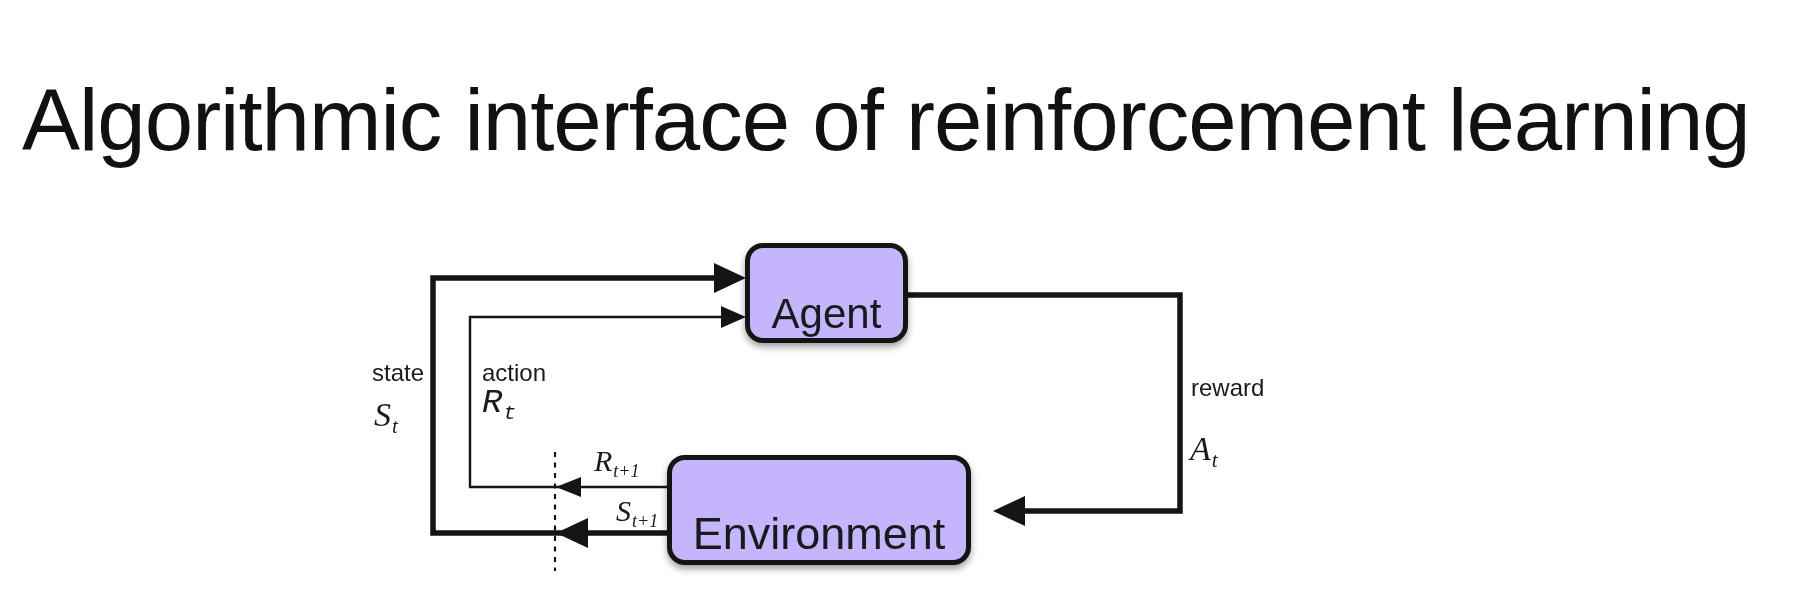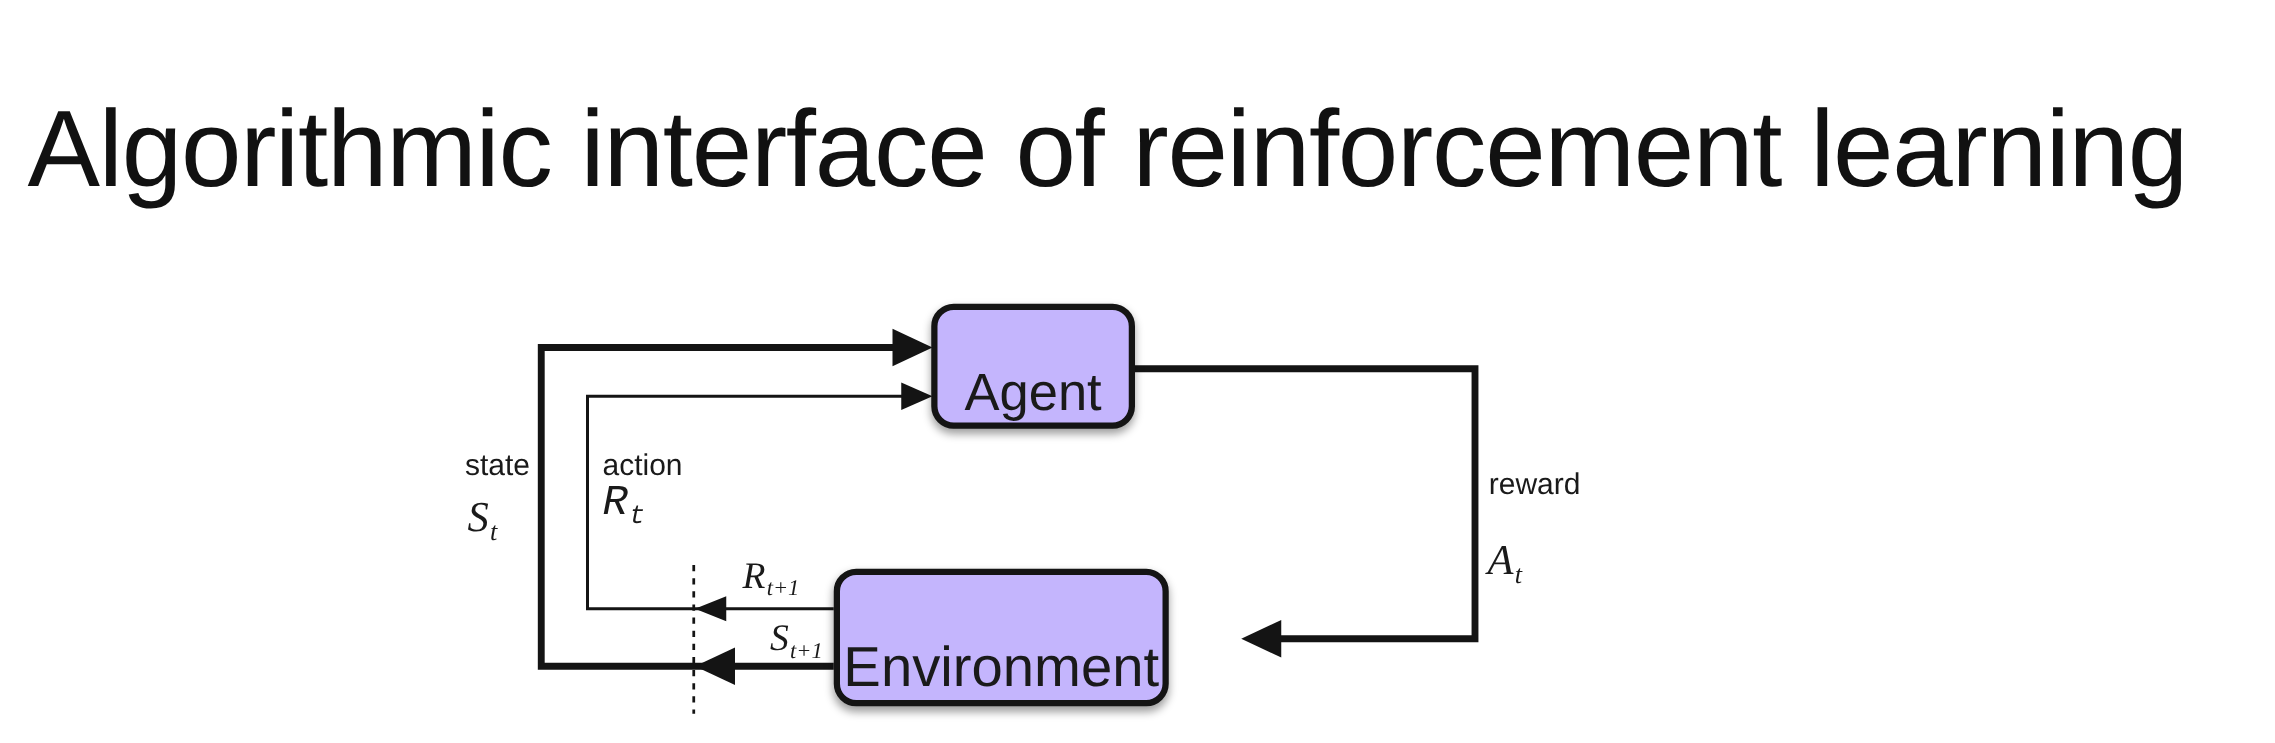--- a/index.html
+++ b/index.html
@@ -40,21 +40,21 @@
     justify-content: center;
     color: #1a1a1a;
   }
   .agent-box {
     left: 745px; top: 243px;
     width: 163px; height: 100px;
     font-size: 42px;
   }
   .environment-box {
     left: 667px; top: 455px;
-    width: 268px; height: 110px;
+    width: 304px; height: 110px;
     font-size: 45px;
   }
   .plain-label {
     position: absolute;
     font-size: 24px;
     color: #1a1a1a;
     line-height: 1;
     white-space: nowrap;
   }
   .state-label { left: 330px; top: 361px; width: 94px; text-align: right; }

